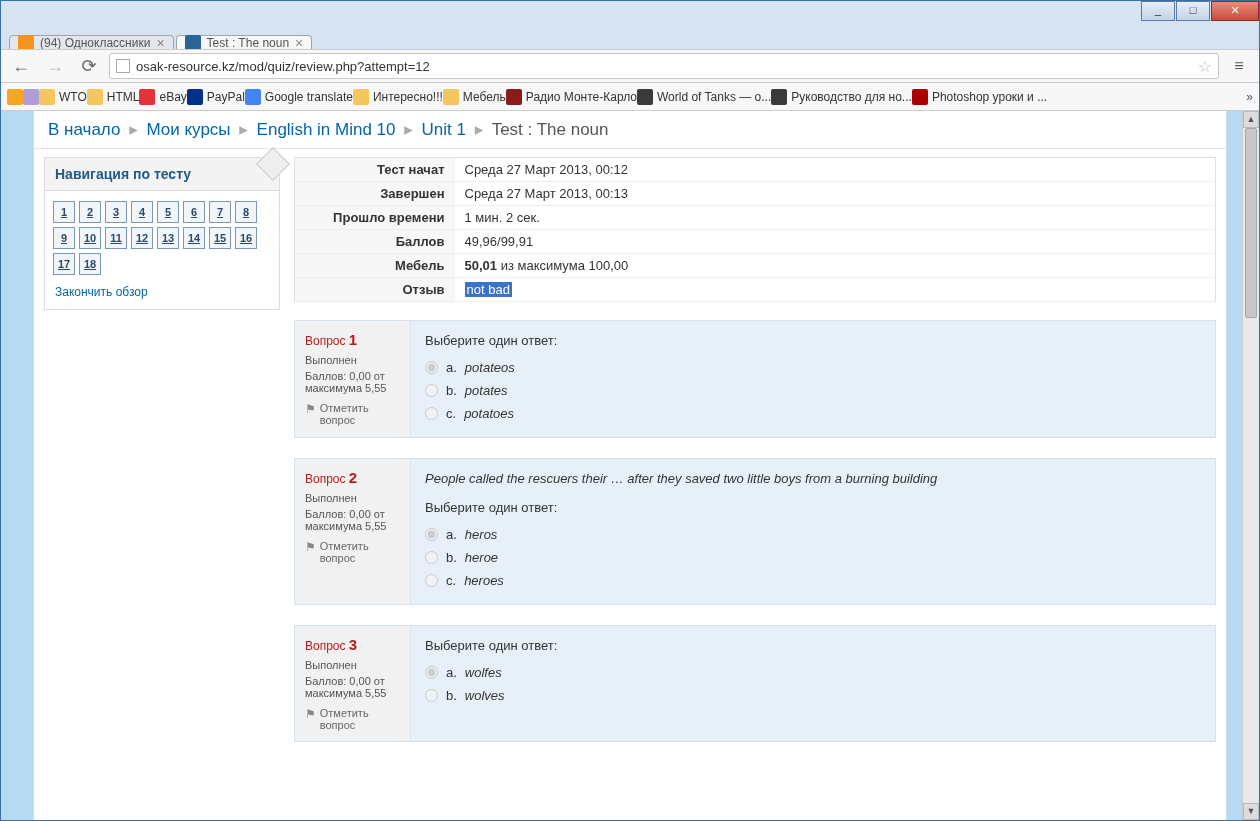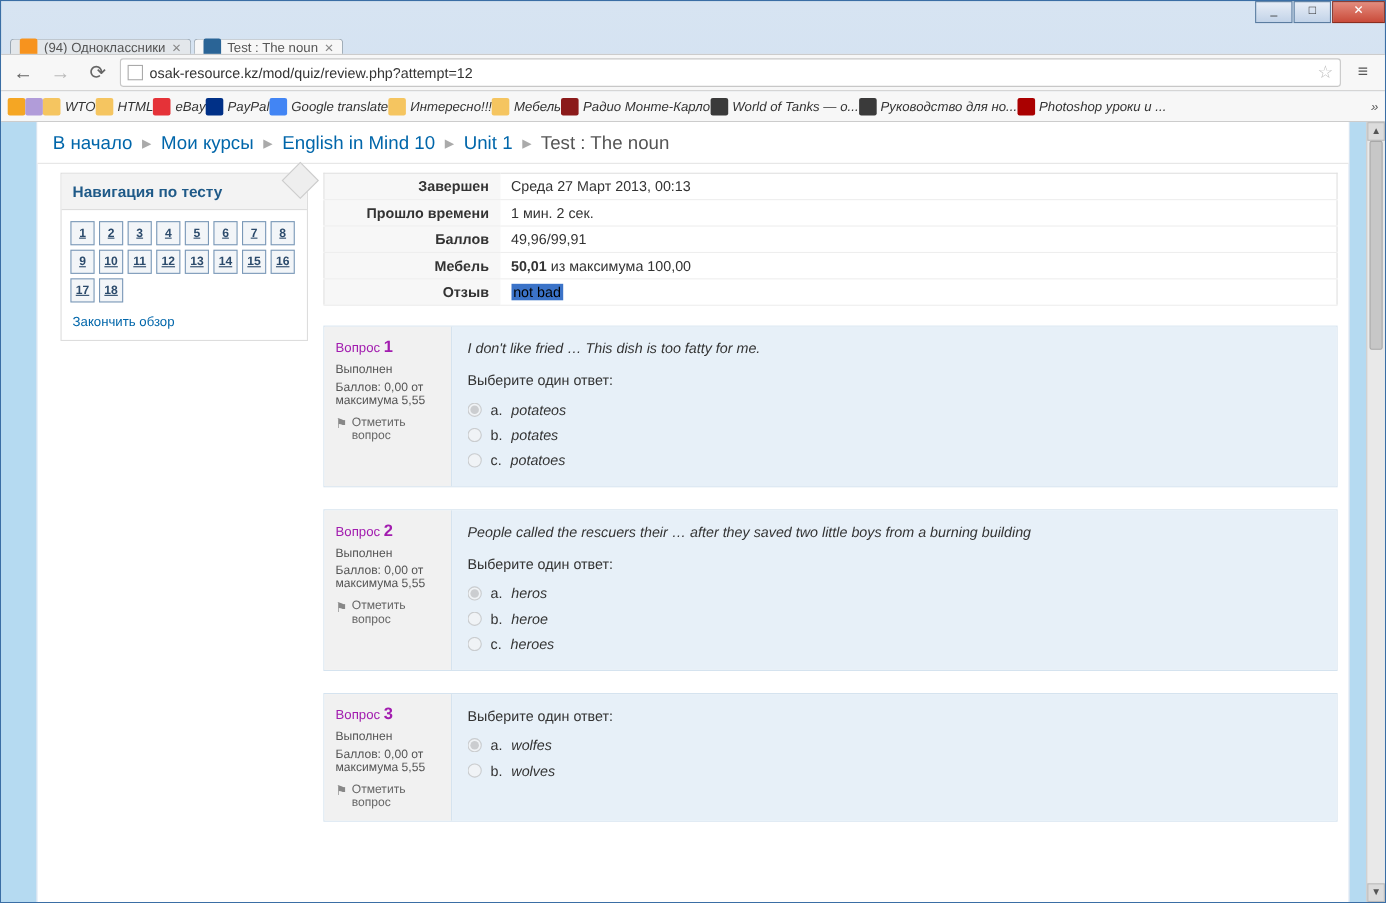--- a/index.html
+++ b/index.html
@@ -22,21 +22,21 @@
 
 .toolbar { height:34px; background:#f7f7f7; border-top:1px solid #ccc; border-bottom:1px solid #ccc; display:flex; align-items:center; padding:0 6px; gap:6px; }
 .tbtn { width:28px; height:28px; background:none; border:none; font-size:18px; color:#666; }
 .tbtn:disabled { color:#bbb; }
 .omni { flex:1; height:26px; border:1px solid #c7c7c7; border-radius:3px; display:flex; align-items:center; padding:0 6px; font-size:13px; color:#333; background:#fff; }
 .omni .doc { width:14px; height:14px; border:1px solid #aaa; margin-right:6px; }
 .omni .star { color:#bbb; font-size:16px; margin-left:auto; }
 .menubtn { width:28px; height:28px; background:none; border:none; font-size:16px; color:#555; }
 
 
-.bookbar { height:28px; background:#f7f7f7; border-bottom:1px solid #ccc; display:flex; align-items:center; padding:0 6px; font-size:12px; color:#333; overflow:hidden;font-style:italic; }
+.bookbar { height:28px; background:#f7f7f7; border-bottom:1px solid #ccc; display:flex; align-items:center; padding:0 6px; font-size:12px; color:#333; overflow:hidden; }
 .bm { display:flex; align-items:center; gap:4px; white-space:nowrap; }
 .bm .ico { width:16px; height:16px; background:#e6b84f; border-radius:2px; display:inline-block; }
 .bm .ico.fold { background:#f5c560; }
 .bm .ico.eb { background:#e53238; }
 .bm .ico.pp { background:#003087; }
 .bm .ico.gt { background:#4285f4; }
 .bm .ico.rm { background:#8b1a1a; }
 .bm .ico.wt { background:#3a3a3a; }
 .bm .ico.ps { background:#a00; }
 .bookbar .more { margin-left:auto; color:#555; }
@@ -44,39 +44,39 @@
 
 .viewport { flex:1; background:#b5daf1; overflow:auto; padding:0 32px 0 32px; position:relative; }
 .page { background:#fff; min-height:100%; border-left:1px solid #cde; border-right:1px solid #cde; }
 
 .breadcrumb { padding:8px 14px; font-size:17px; color:#0066aa; border-bottom:1px solid #e5e5e5; background:#fff; }
 .breadcrumb span.sep { color:#aaa; margin:0 4px; }
 .breadcrumb a { color:#0066aa; text-decoration:none; }
 .breadcrumb .cur { color:#555; }
 
 .layout { display:flex; padding:8px 0 0 0; }
-.side { width:246px; padding:0 0 0 21px; }
+.side { width:246px; padding:0 0 0 10px; }
 .navblock { border:1px solid #ddd; background:#fff; margin-bottom:10px; }
 .navblock h3 { background:#f3f3f3; color:#1f5a88; font-size:14px; font-weight:bold; padding:8px 10px; border-bottom:1px solid #ddd; position:relative; }
 .navblock h3::after { content:""; position:absolute; right:-6px; top:-6px; width:22px; height:22px; background:#eee; border:1px solid #ccc; transform:rotate(45deg); }
 .qgrid { padding:10px 8px 6px 8px; display:flex; flex-wrap:wrap; gap:4px; }
 .qnum { width:22px; height:22px; border:1px solid #7a98b7; background:#f2f5f8; color:#2b4a6b; font-size:11px; text-align:center; line-height:20px; font-weight:bold; }
 .finish { display:block; padding:4px 10px 10px 10px; color:#0066aa; text-decoration:none; font-size:12px; }
 
 .main { flex:1; padding:0 10px 20px 14px; }
 
 .summary { border:1px solid #e0e0e0; border-collapse:collapse; width:100%; margin-bottom:18px; }
 .summary tr { border-bottom:1px solid #eee; }
 .summary th { background:#f7f7f7; text-align:right; padding:4px 10px; width:160px; font-weight:bold; font-size:13px; color:#333; }
 .summary td { padding:4px 10px; font-size:13px; color:#333; }
-.review-sel { background:#3b73c8; color:#000000; padding:0 2px; }
+.review-sel { background:#3b73c8; color:#ffffff; padding:0 2px; }
 
 .qblock { display:flex; border:1px solid #d5e3ef; margin-bottom:20px; background:#fff; }
 .qinfo { width:116px; background:#f1f1f1; padding:10px 10px; font-size:11px; color:#555; border-right:1px solid #d5e3ef; }
-.qinfo .qtitle { font-size:12px; color:#a21caf; margin-bottom:6px; }
+.qinfo .qtitle { font-size:12px; color:#b91c1c; margin-bottom:6px; }
 .qinfo .qtitle b { font-size:15px; }
 .qinfo .line { margin:4px 0; font-size:11px; }
 .qinfo .flag { margin-top:8px; color:#666; font-size:11px; display:flex; align-items:flex-start; gap:4px; }
 .qinfo .flag .fi { display:inline-block; font-size:12px; color:#888; }
 
 .qbody { flex:1; background:#e7f0f8; padding:12px 14px; }
 .qtext { font-style:italic; color:#333; margin-bottom:14px; font-size:13px; }
 .prompt { font-size:13px; color:#333; margin-bottom:8px; }
 .opt { display:flex; align-items:center; gap:8px; padding:4px 0; font-size:13px; color:#333; }
 .opt input { margin:0; }
@@ -217,20 +217,24 @@
                 <a href="#" class="qnum">18</a>
               </div>
             <a class="finish" href="#">Закончить обзор</a>
           </div>
         </div>
 
         <div class="main">
           <table class="summary">
             <tbody id="sumrows">
                 <tr>
+                  <th>Тест начат</th>
+                  <td>Среда 27 Март 2013, 00:12</td>
+                </tr>
+                <tr>
                   <th>Завершен</th>
                   <td>Среда 27 Март 2013, 00:13</td>
                 </tr>
                 <tr>
                   <th>Прошло времени</th>
                   <td>1 мин. 2 сек.</td>
                 </tr>
                 <tr>
                   <th>Баллов</th>
                   <td>49,96/99,91</td>
@@ -250,21 +254,20 @@
                 <div class="qinfo">
                   <div class="qtitle">Вопрос <b>1</b></div>
                   <div class="line">Выполнен</div>
                   <div class="line">Баллов: 0,00 от максимума 5,55</div>
                   <div class="flag">
                     <span class="fi">⚑</span>
                     <span>Отметить вопрос</span>
                   </div>
                 </div>
                 <div class="qbody">
-                  <div class="qtext">I don't like fried … This dish is too fatty for me.</div>
                   <div class="prompt">Выберите один ответ:</div>
                   <div class="opt">
                     <input type="radio" name="q0" checked="" disabled="" style="">
                     <span>a.</span> 
                     <span class="lab">potateos</span>
                   </div>
                   <div class="opt">
                     <input type="radio" name="q0" disabled="" style="">
                     <span>b.</span> 
                     <span class="lab">potates</span>

